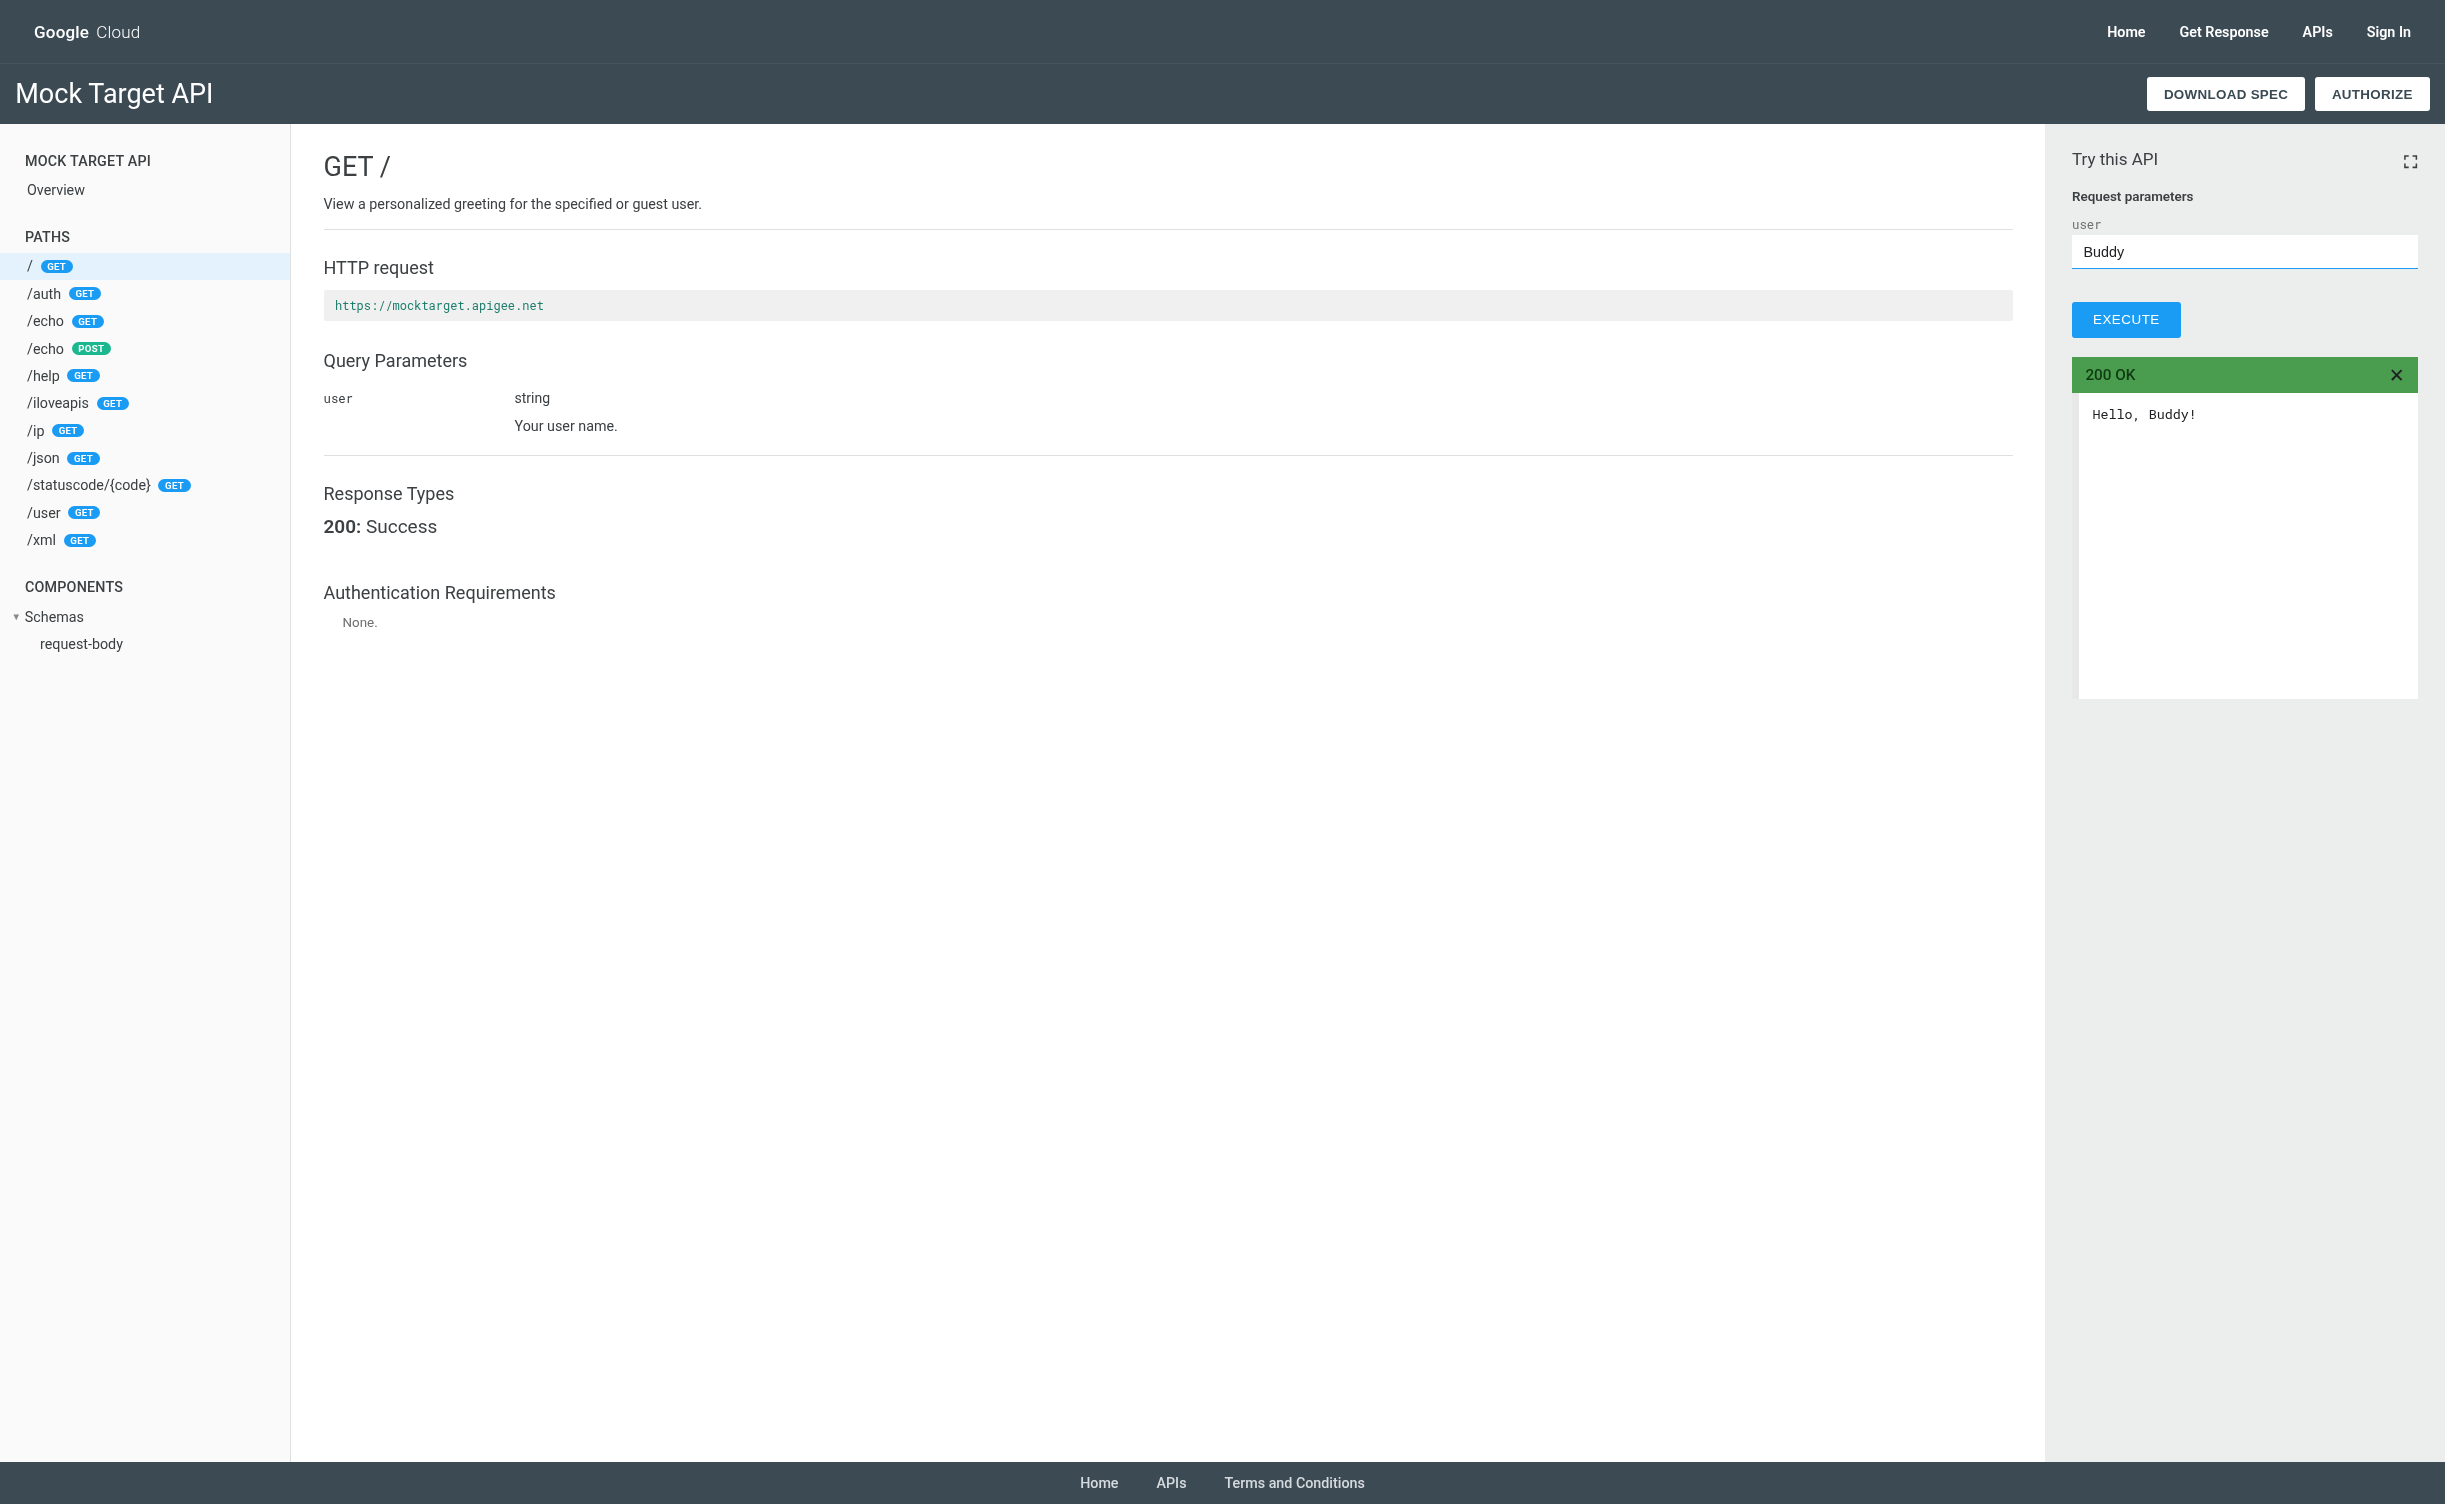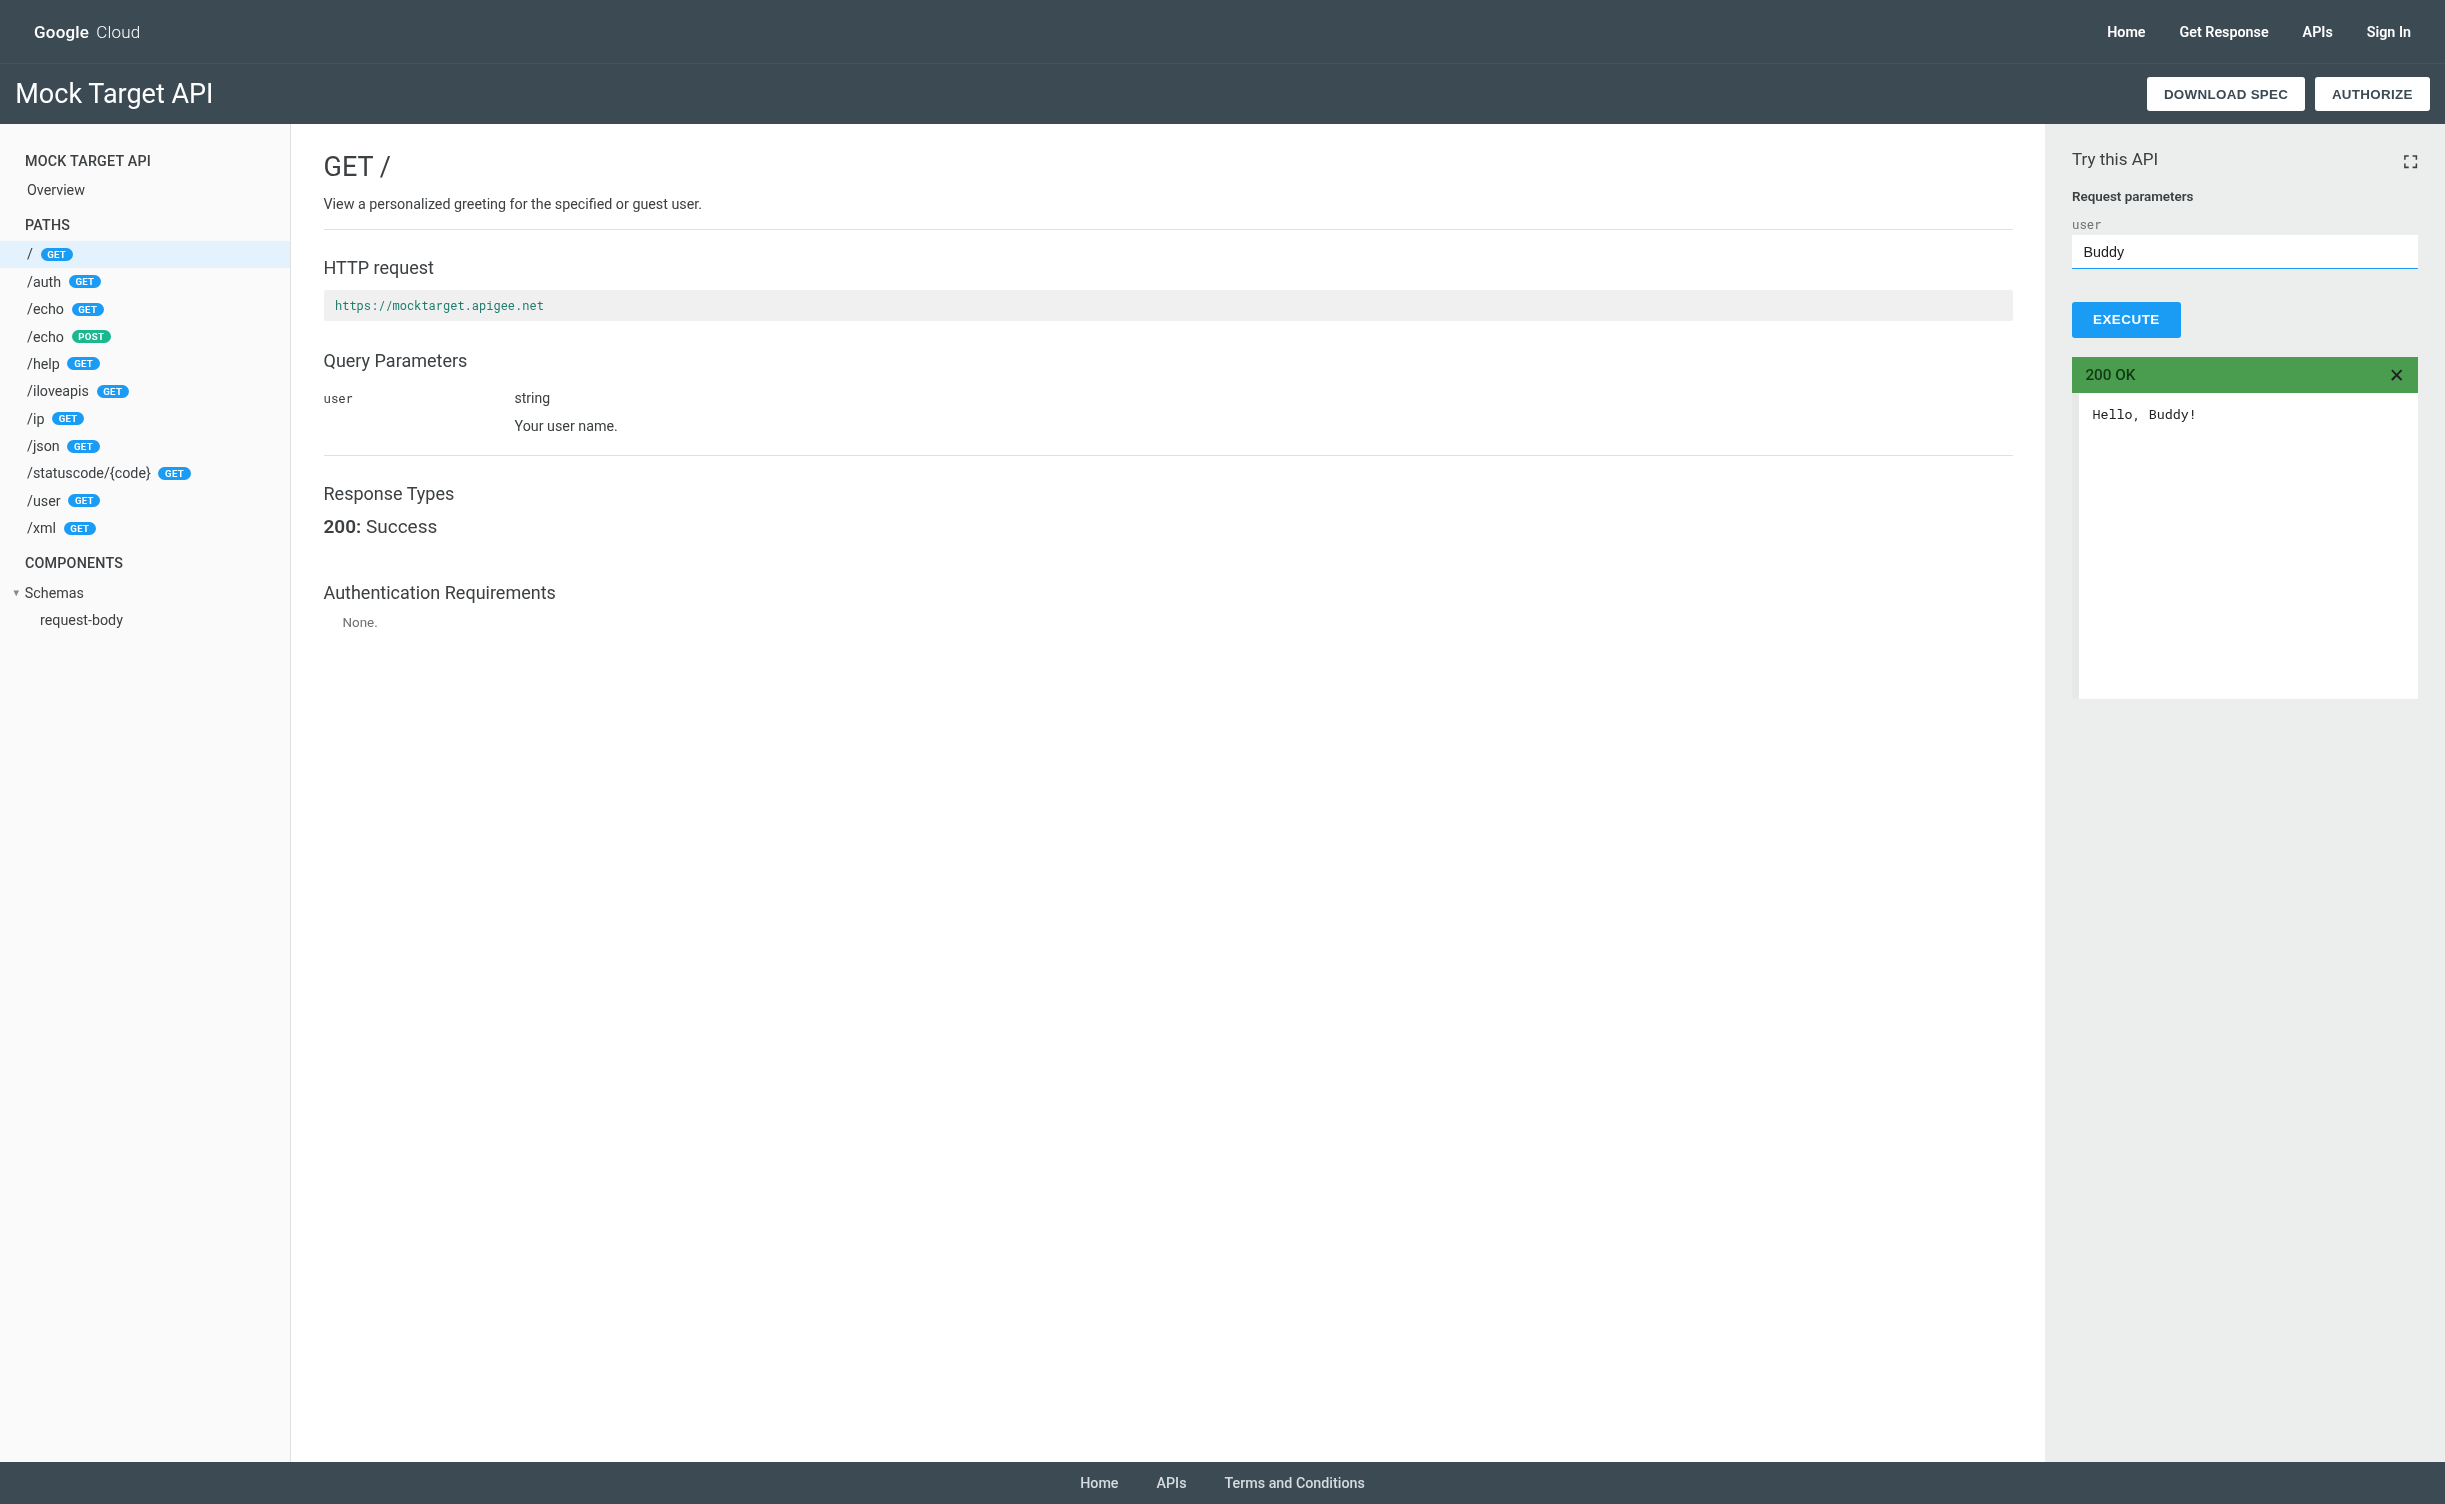--- a/index.html
+++ b/index.html
@@ -131,21 +131,21 @@
   .triangle {
     font-size: 9.6px;
     color: #8a8a8a;
   }
   .schema-item {
     padding: 5.7px 25px 5.7px 40px;
     font-size: 14.3px;
     color: #3c4043;
     cursor: pointer;
   }
-  .side-group + .side-group { margin-top: 6px; }
+  .side-group + .side-group { margin-top: 18px; }
   
   .content {
     flex: 1;
     padding: 27px 32.5px;
     overflow-y: auto;
   }
   .content h2 {
     font-size: 27px;
     font-weight: 400;
     margin-bottom: 13.4px;
@@ -262,21 +262,21 @@
     padding: 8.6px 11.5px;
     font-size: 14.3px;
     color: #202124;
     outline: none;
     margin-bottom: 32.5px;
   }
   .execute-btn {
     background: #1a9bf4;
     color: #fff;
     border: none;
-    font-weight: 700;
+    font-weight: 400;
     font-size: 13.4px;
     padding: 10.5px 21px;
     border-radius: 2.9px;
     cursor: pointer;
     letter-spacing: 0.5px;
     margin-bottom: 19px;
     text-align: right;
   }
   .status-bar {
     background: #4a9c4e;

